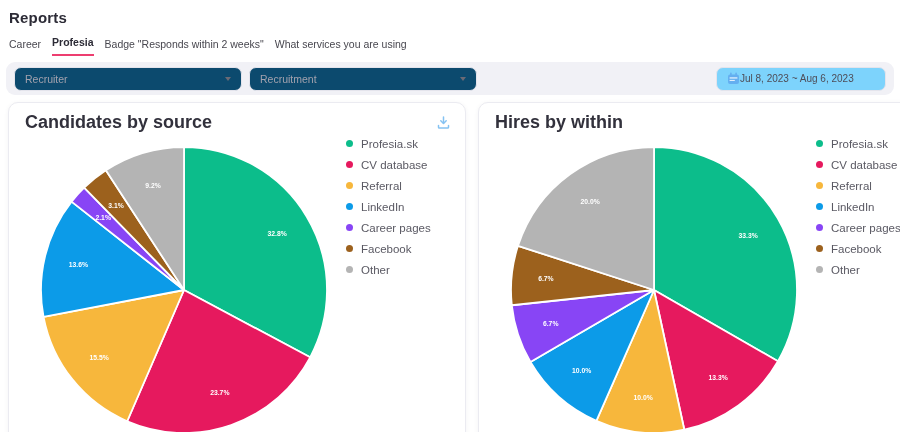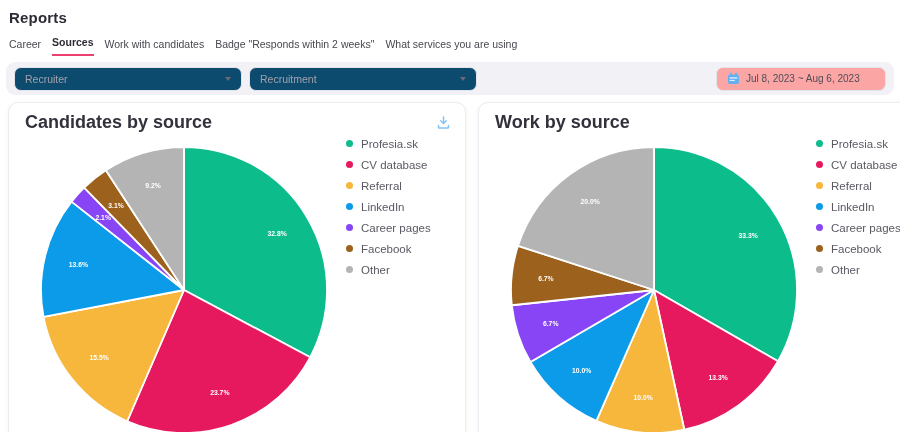--- a/index.html
+++ b/index.html
@@ -18,22 +18,22 @@
 
   
   .filterbar{margin:6px 6px 0 6px;height:33px;background:#f1f1f6;border-radius:9px;
              display:flex;align-items:center;padding:0 8px;box-sizing:border-box;}
   .select{width:228px;height:24px;background:#0c4a6e;border:1px solid #e4e4ec;border-radius:7px;
           display:flex;align-items:center;padding:0 10px;box-sizing:border-box;
           font-size:10.5px;color:#a3a2ae;cursor:pointer;}
   .select + .select{margin-left:7px;}
   .caret{margin-left:auto;width:0;height:0;border-top:4px solid #6b6a75;
          border-left:3.5px solid transparent;border-right:3.5px solid transparent;}
-  .datebox{margin-left:auto;height:24px;background:#fca5a5;border:1px solid #e4e4ec;border-radius:7px;
-           display:flex;align-items:center;gap:6px;padding:0 10px;box-sizing:border-box;
+  .datebox{margin-left:auto;height:24px;background:#7dd3fc;border:1px solid #e4e4ec;border-radius:7px;
+           display:flex;align-items:center;padding:0 10px;box-sizing:border-box;
            font-size:10px;color:#4e4d58;cursor:pointer;min-width:170px;}
 
   
   .main{display:flex;gap:12px;margin:7px 0 0 8px;}
   .card{width:458px;height:370px;flex-shrink:0;background:#fff;border:1px solid #ebebf1;
         border-radius:10px;box-shadow:0 1px 5px rgba(40,40,60,.05);position:relative;
         box-sizing:border-box;}
   .card-header{display:flex;justify-content:space-between;align-items:center;
                padding:9px 14px 0 16px;}
   .card-header h2{margin:0;font-size:18px;font-weight:bold;color:#32313c;}
@@ -48,22 +48,21 @@
 <body>
 
 <div class="page">
 
   <div class="hdr">
     <h1>Reports</h1>
   </div>
 
   <div class="tabs" id="tabs">
       <div class="tab">Career</div>
-      <div class="tab active">Sources</div>
-      <div class="tab">Work with candidates</div>
+      <div class="tab active">Profesia</div>
       <div class="tab">Badge "Responds within 2 weeks"</div>
       <div class="tab">What services you are using</div>
     </div>
 
   <div class="filterbar">
     <div class="select">
       <span>Recruiter</span>
       <span class="caret"></span>
     </div>
     <div class="select">
@@ -140,21 +139,21 @@
           </li>
           <li>
             <span class="dot" style="background: rgb(180, 180, 180);"></span>
             <span>Other</span>
           </li>
         </ul>
     </section>
 
     <section class="card">
       <div class="card-header">
-        <h2>Work by source</h2>
+        <h2>Hires by within</h2>
       </div>
       <div class="pie"><svg viewBox="-150 -150 300 300" width="300" height="300">
             <path d="M0,0 L0.00,-143.00 A143,143 0 0 1 123.99,71.24 Z" fill="#0cbd8b" stroke="#fff" stroke-width="1.8" stroke-linejoin="round"></path>
             <text x="94.1" y="-54.4" text-anchor="middle" dy="2.3" fill="#fff" font-size="6.8" font-weight="600">33.3%</text>
             <path d="M0,0 L123.99,71.24 A143,143 0 0 1 30.32,139.75 Z" fill="#e6195e" stroke="#fff" stroke-width="1.8" stroke-linejoin="round"></path>
             <text x="64.2" y="87.7" text-anchor="middle" dy="2.3" fill="#fff" font-size="6.8" font-weight="600">13.3%</text>
             <path d="M0,0 L30.32,139.75 A143,143 0 0 1 -57.62,130.88 Z" fill="#f7b73c" stroke="#fff" stroke-width="1.8" stroke-linejoin="round"></path>
             <text x="-10.9" y="108.1" text-anchor="middle" dy="2.3" fill="#fff" font-size="6.8" font-weight="600">10.0%</text>
             <path d="M0,0 L-57.62,130.88 A143,143 0 0 1 -123.54,72.02 Z" fill="#0c9be8" stroke="#fff" stroke-width="1.8" stroke-linejoin="round"></path>
             <text x="-72.4" y="81.1" text-anchor="middle" dy="2.3" fill="#fff" font-size="6.8" font-weight="600">10.0%</text>

